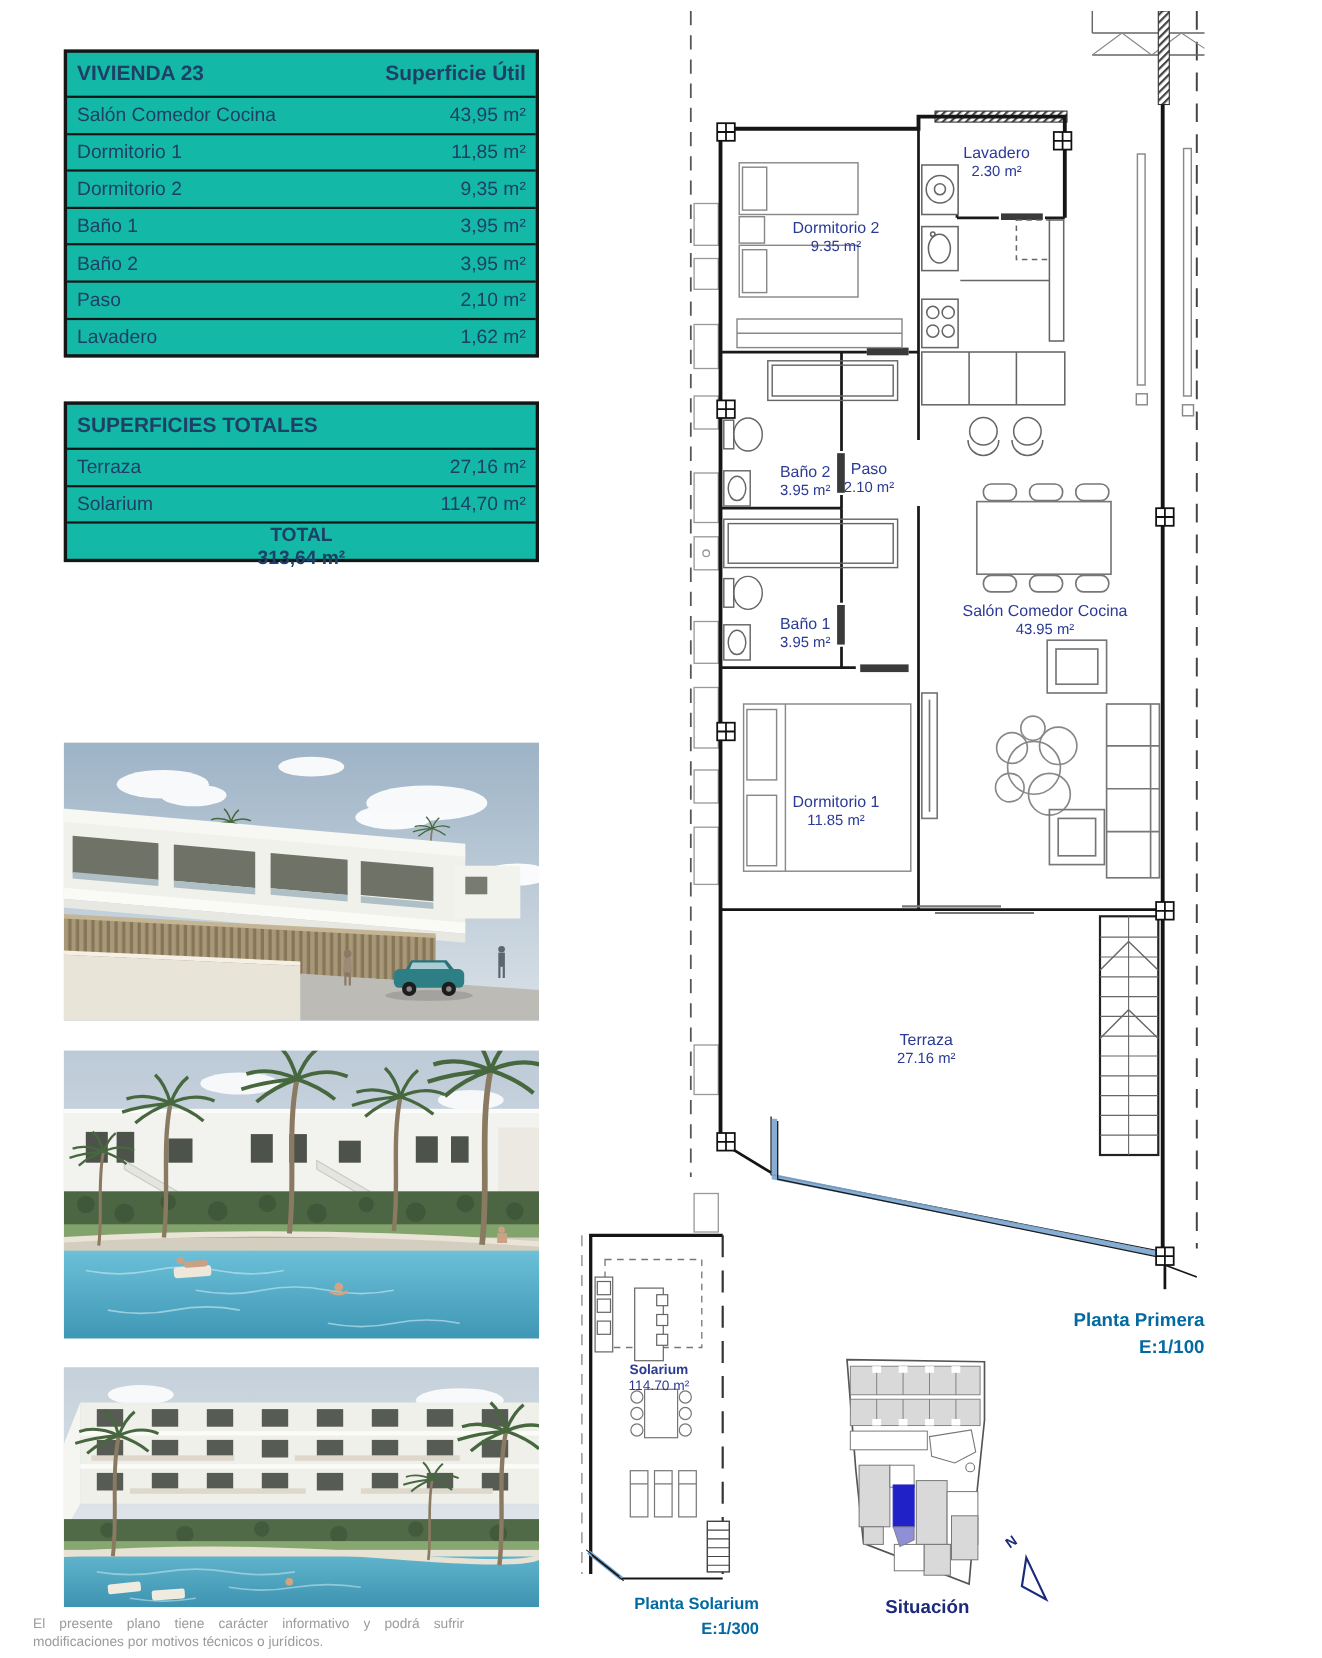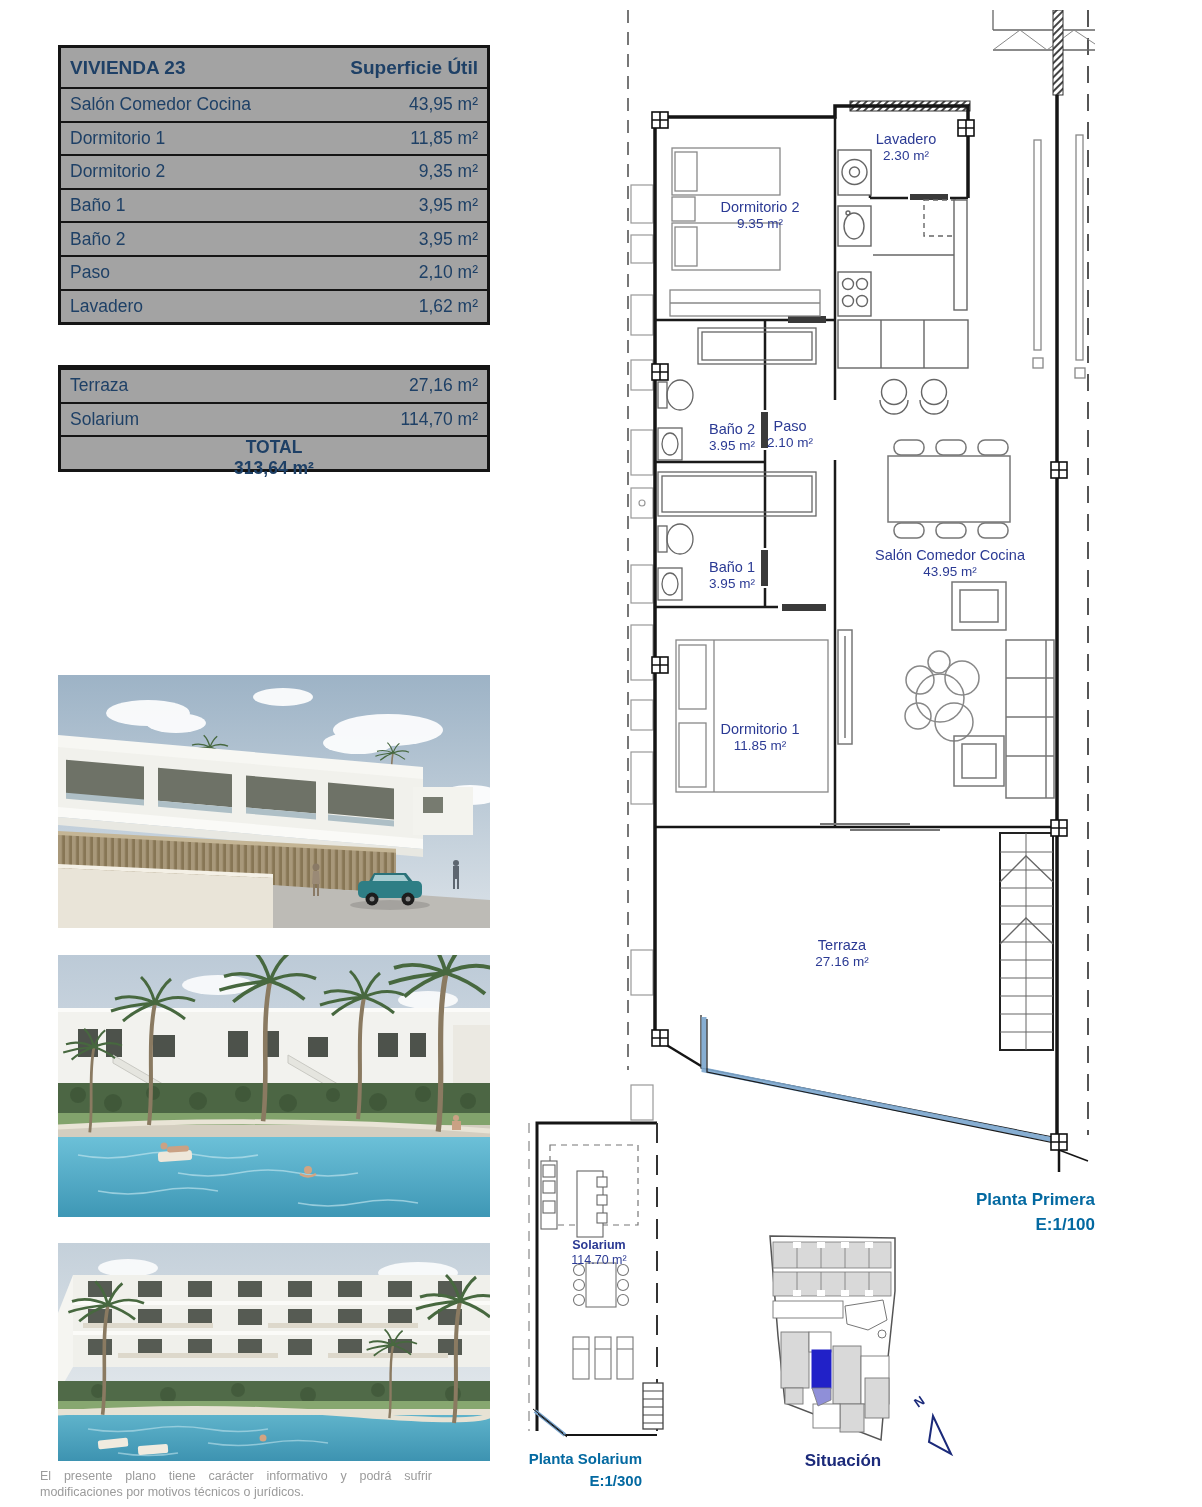--- a/index.html
+++ b/index.html
@@ -1,19 +1,19 @@
 <!DOCTYPE html>
 <html><head>
 <meta charset="utf-8">
 <style>
   html,body{margin:0;padding:0;background:#ffffff;}
   .page{position:relative;width:1202px;height:1507px;background:#fff;overflow:hidden;
         font-family:"Liberation Sans",sans-serif;}
   
-  .datatable{position:absolute;left:58px;width:432px;background:#a3a3a3;
+  .datatable{position:absolute;left:58px;width:432px;background:#14b8a6;
              border:3px solid #151515;box-sizing:border-box;color:#1e4066;}
   .t1{top:45px;}
   .t2{top:365px;}
   .trow{display:flex;justify-content:space-between;align-items:center;
         border-top:2px solid #151515;height:31.6px;padding:0 9px;font-size:17.5px;}
   .thead{border-top:none;height:39px;font-weight:bold;font-size:19px;}
   .trow .val{text-align:left;}
   .total{font-weight:bold;flex-direction:column;}
   
   .photo{position:absolute;left:58px;width:432px;overflow:hidden;background:#cfd8df;}
@@ -22,26 +22,26 @@
   .p3{top:1243px;height:218px;}
   
   .mainplan{position:absolute;left:610px;top:10px;}
   .solplan{position:absolute;left:525px;top:1113px;}
   .siteplan{position:absolute;left:748px;top:1228px;}
   .rl{font-family:"Liberation Sans",sans-serif;font-size:14.5px;fill:#2b3a94;text-anchor:middle;}
   .rl2{font-family:"Liberation Sans",sans-serif;font-size:13.5px;fill:#2b3a94;text-anchor:middle;}
   .rls{font-family:"Liberation Sans",sans-serif;font-size:12.5px;fill:#2b3a94;text-anchor:middle;}
   .caption{position:absolute;color:#0369a1;font-weight:bold;text-align:right;line-height:1.45;}
   .cap-pp{left:955px;top:1188px;width:140px;font-size:17px;}
-  .cap-ps{left:492px;top:1448px;width:150px;font-size:15px;}
+  .cap-ps{left:540px;top:1448px;width:150px;font-size:15px;}
   .sitelabel{font-family:"Liberation Sans",sans-serif;font-size:17px;font-weight:bold;
              fill:#1b2a7a;text-anchor:middle;}
   .northn{font-family:"Liberation Sans",sans-serif;font-size:13px;font-weight:bold;fill:#1b2a7a;}
   
-  .disclaimer{position:absolute;left:40px;top:1468px;width:392px;font-size:12.5px;
+  .disclaimer{position:absolute;left:30px;top:1468px;width:392px;font-size:12.5px;
               color:#9b9b9b;text-align:justify;line-height:1.3;}
 </style>
 </head>
 <body>
 
 <svg width="0" height="0" style="position:absolute" aria-hidden="true">
   <defs>
     <linearGradient id="sky1" x1="0" y1="0" x2="0" y2="1">
       <stop offset="0" stop-color="#9db3c6"></stop>
         <stop offset="1" stop-color="#dbe2e8"></stop>
@@ -108,20 +108,23 @@
       <span class="lab">Paso</span>
       <span class="val">2,10 m²</span>
     </div>
     <div class="trow">
       <span class="lab">Lavadero</span>
       <span class="val">1,62 m²</span>
     </div>
   </div>
 
   <div class="datatable t2">
+    <div class="trow thead">
+      <span>SUPERFICIES TOTALES</span>
+    </div>
     <div class="trow">
       <span class="lab">Terraza</span>
       <span class="val">27,16 m²</span>
     </div>
     <div class="trow">
       <span class="lab">Solarium</span>
       <span class="val">114,70 m²</span>
     </div>
     <div class="trow total">
       <span class="lab">TOTAL</span>

